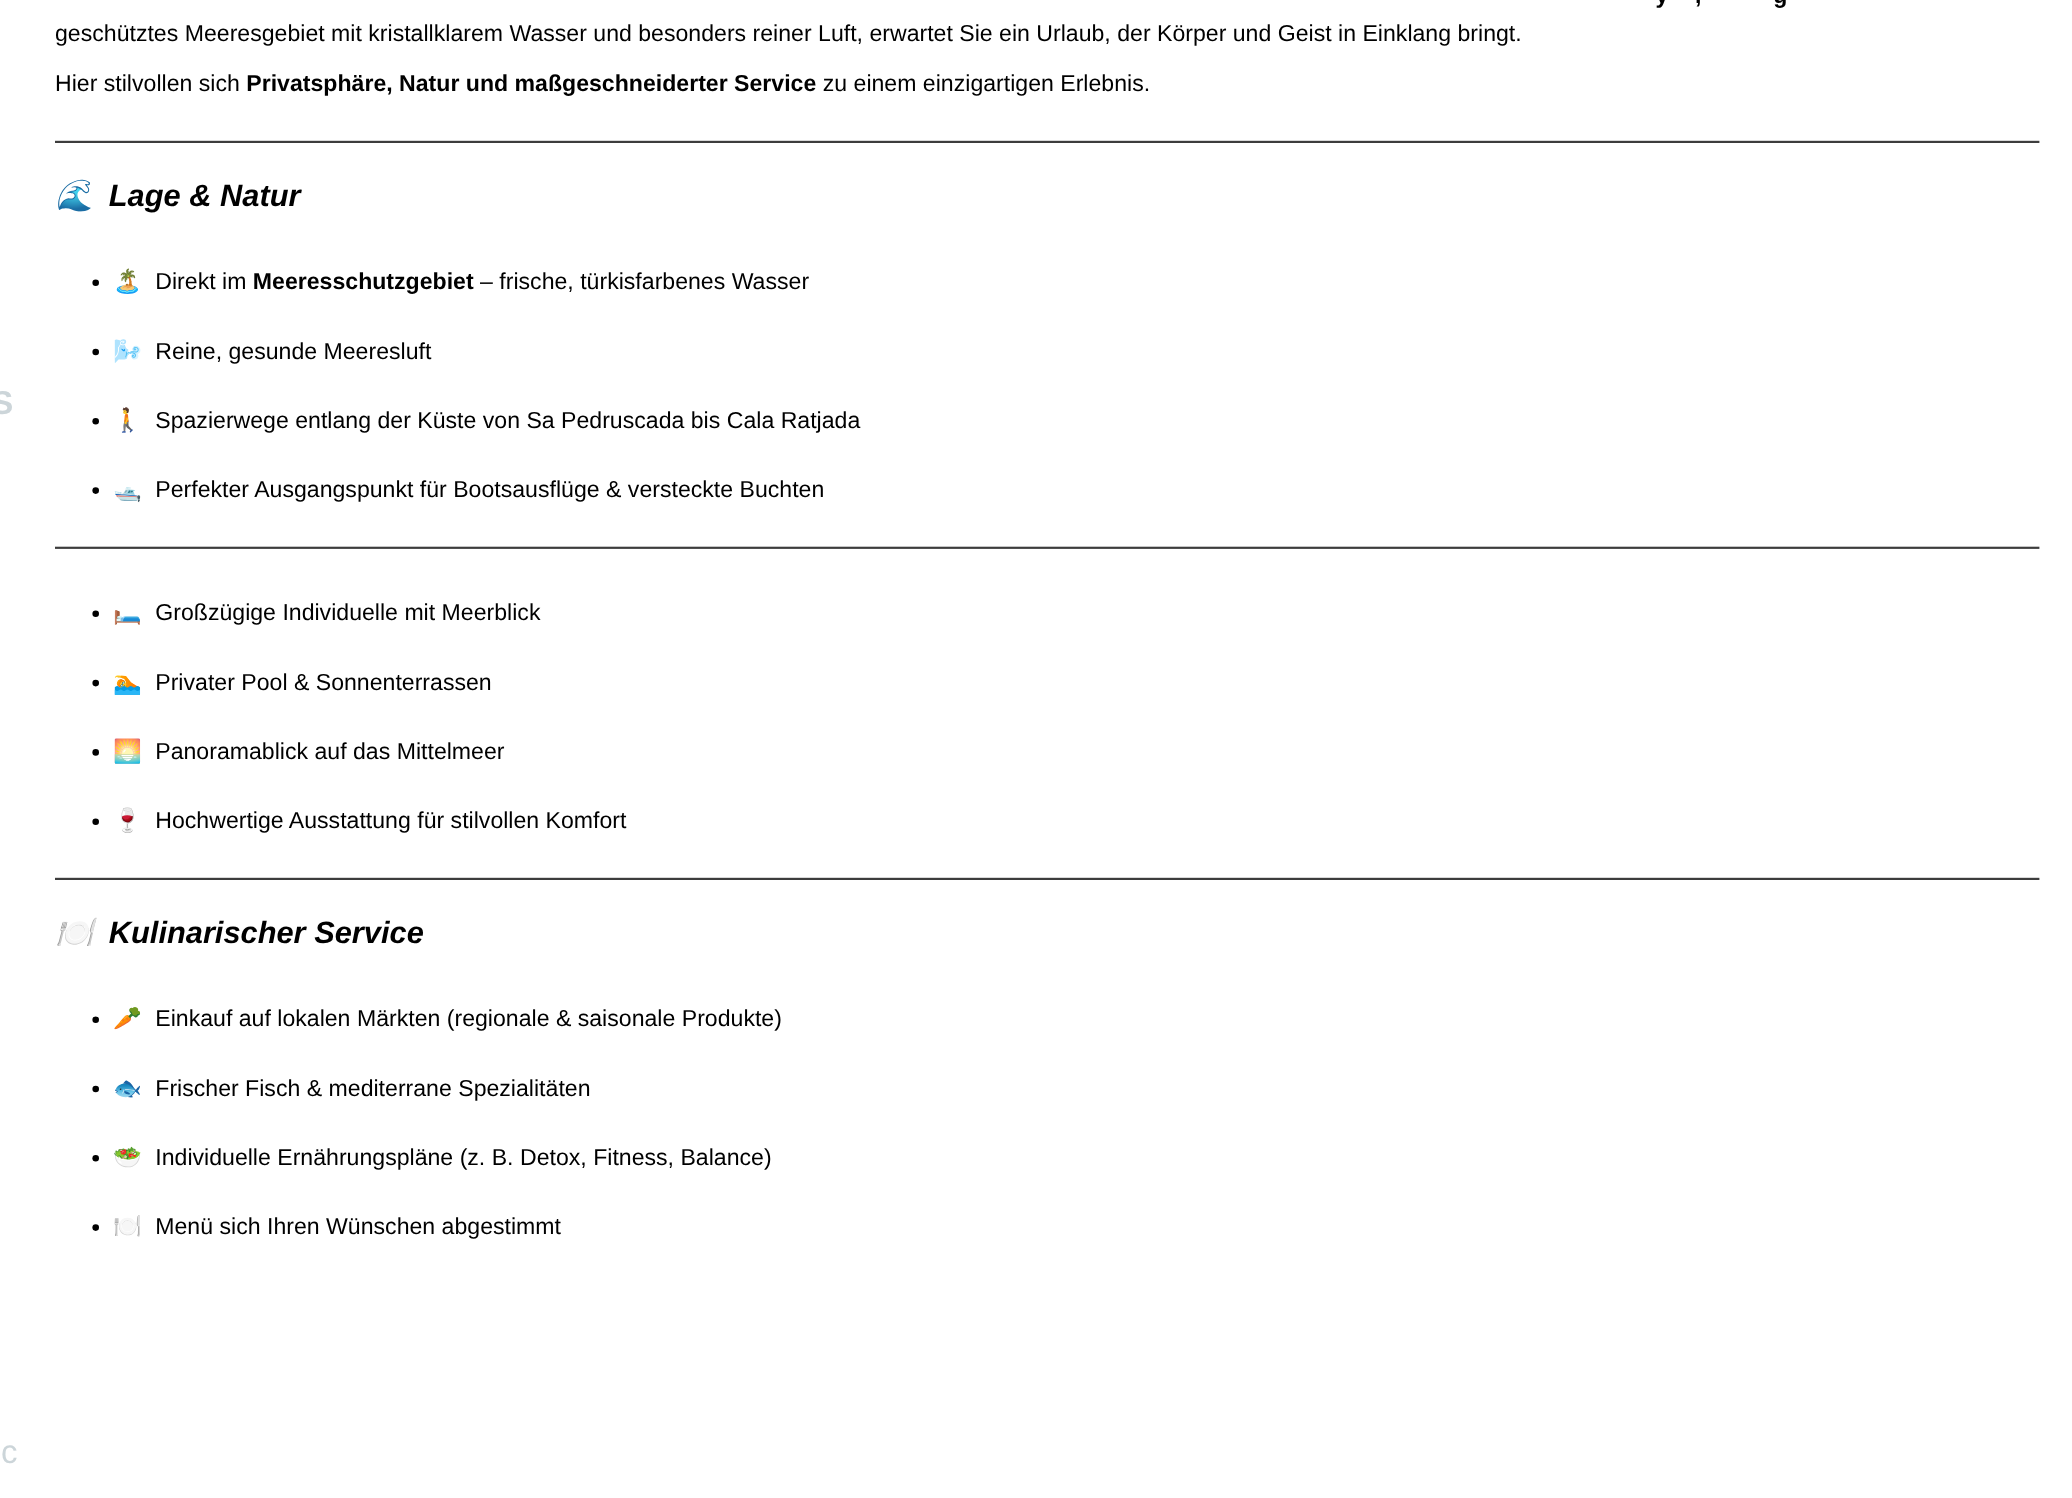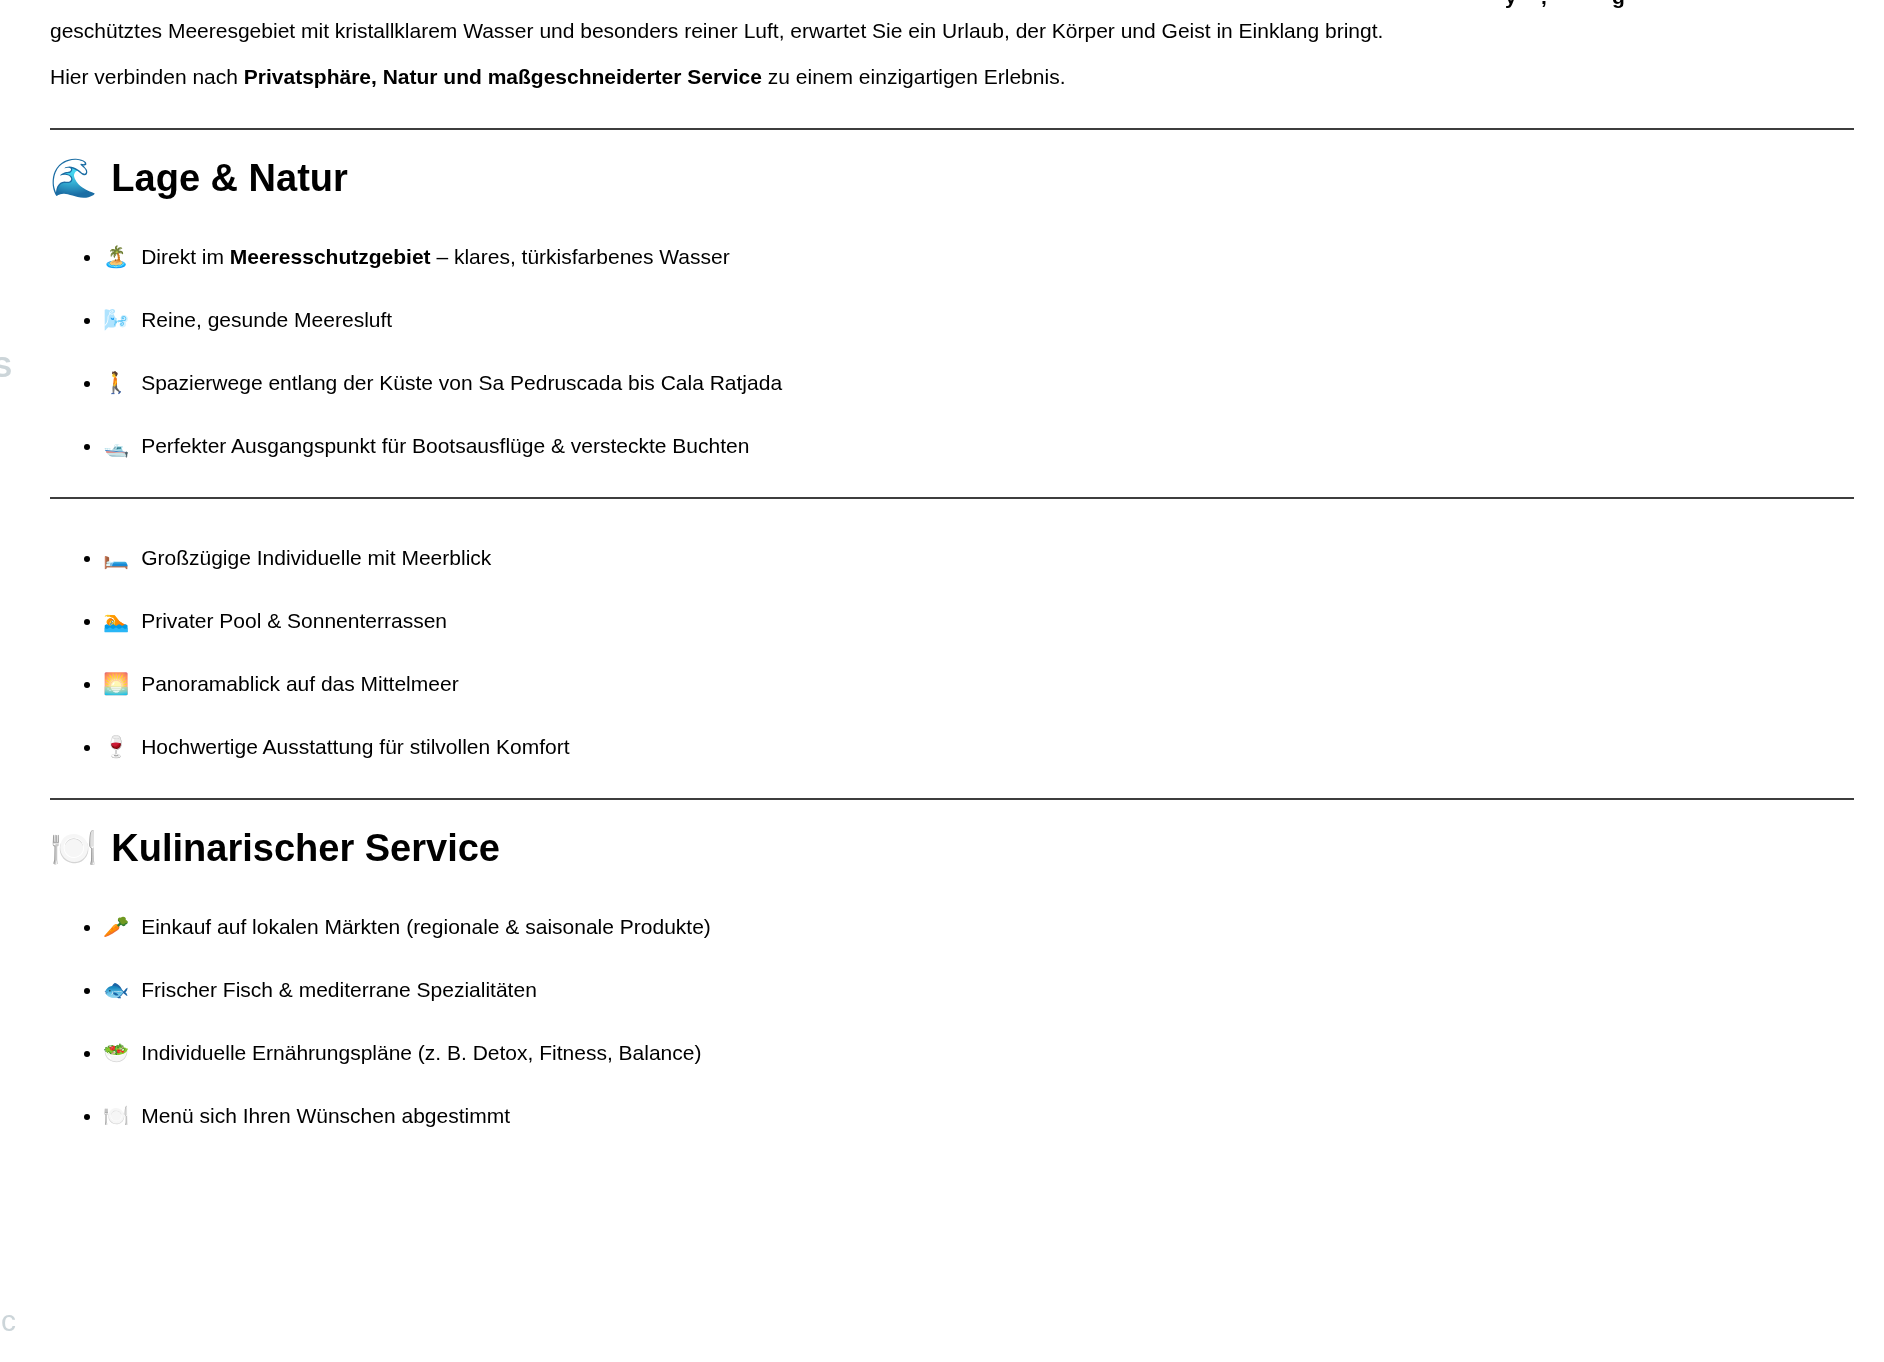--- a/index.html
+++ b/index.html
@@ -31,21 +31,21 @@
     box-sizing:border-box;padding:0 30px 30px 35px;
     font-size:21px;line-height:30px;
   }
   .cliptop{position:relative;height:12px;overflow:hidden;}
   .cf{position:absolute;top:-18px;font-size:21px;line-height:30px;font-weight:700;}
   .cf1{left:1455px}.cf2{left:1491px}.cf3{left:1562px}
   p{margin:0;}
   .p-intro-1{margin-top:4px;}
   .p-intro-2{margin-top:16px;}
   hr{border:none;border-top:2px solid #3d3d3d;margin:36px 0 0 0;height:0;}
-  h2{font-size:38px;line-height:40px;font-weight:700;margin:28px 0 0 0;}
+  h2{font-size:28px;line-height:40px;font-weight:700;margin:28px 0 0 0;font-style:italic;}
   h3{font-size:24px;line-height:32px;font-weight:700;margin:44px 0 0 0;}
   .p-body{margin-top:24px;}
   ul{margin:44px 0 0 0;padding:0 0 0 53px;list-style:disc;}
   li{margin:0;padding:0;}
   li + li{margin-top:33px;}
   .emo{margin-right:12px;}
   .h-emo{margin-right:14px;}
   strong{font-weight:700;}
 </style>
 </head>
@@ -62,28 +62,28 @@
   <div class="doc">
 
     <div class="cliptop">
       <span class="cf cf1">y</span>
       <span class="cf cf2">,</span>
       <span class="cf cf3">g</span>
     </div>
 
     <p class="p-intro-1"><span>geschütztes Meeresgebiet mit kristallklarem Wasser und besonders reiner Luft, erwartet Sie ein Urlaub, der Körper und Geist in Einklang bringt.</span></p>
 
-    <p class="p-intro-2"><span>Hier verbinden nach </span><strong>Privatsphäre, Natur und maßgeschneiderter Service</strong><span> zu einem einzigartigen Erlebnis.</span></p>
+    <p class="p-intro-2"><span>Hier stilvollen sich </span><strong>Privatsphäre, Natur und maßgeschneiderter Service</strong><span> zu einem einzigartigen Erlebnis.</span></p>
 
     <hr>
 
     <h2><span class="h-emo">🌊</span><span>Lage &amp; Natur</span></h2>
 
     <ul>
-      <li><span class="emo">🏝️</span><span>Direkt im </span><strong>Meeresschutzgebiet</strong><span> – klares, türkisfarbenes Wasser</span></li>
+      <li><span class="emo">🏝️</span><span>Direkt im </span><strong>Meeresschutzgebiet</strong><span> – frische, türkisfarbenes Wasser</span></li>
       <li><span class="emo">🌬️</span><span>Reine, gesunde Meeresluft</span></li>
       <li><span class="emo">🚶</span><span>Spazierwege entlang der Küste von Sa Pedruscada bis Cala Ratjada</span></li>
       <li><span class="emo">🛥️</span><span>Perfekter Ausgangspunkt für Bootsausflüge &amp; versteckte Buchten</span></li>
     </ul>
 
     <hr>
 
 
     <ul>
       <li><span class="emo">🛏️</span><span>Großzügige Individuelle mit Meerblick</span></li>

